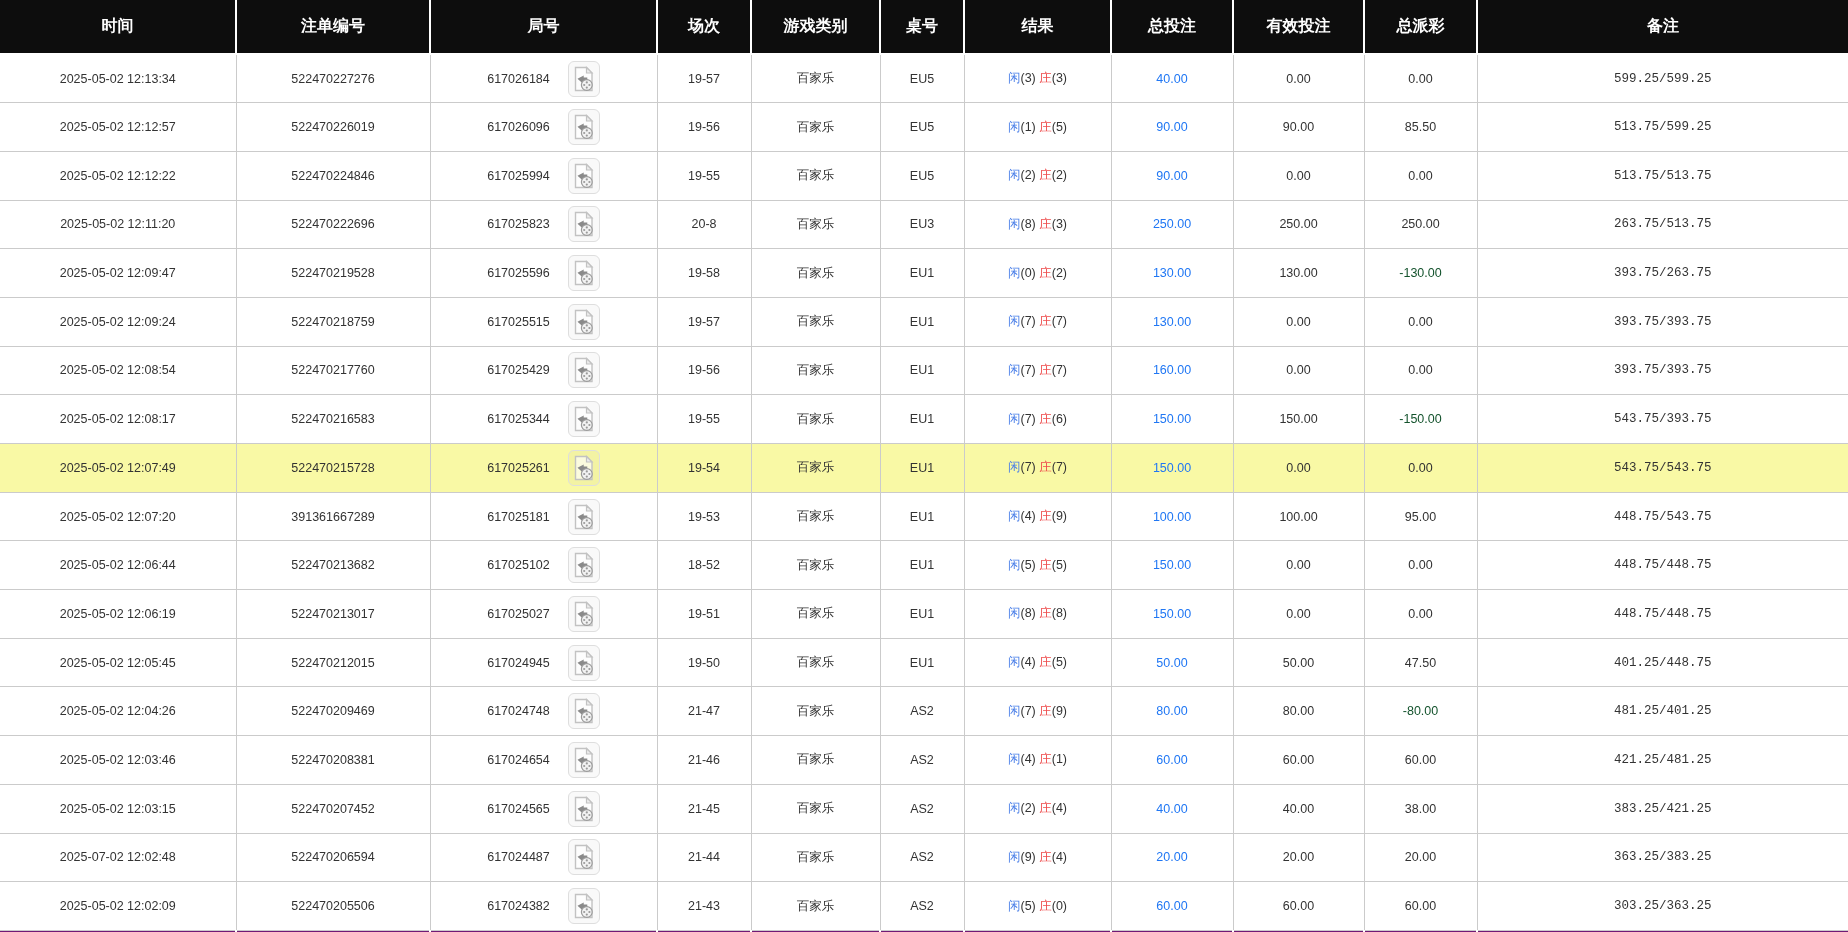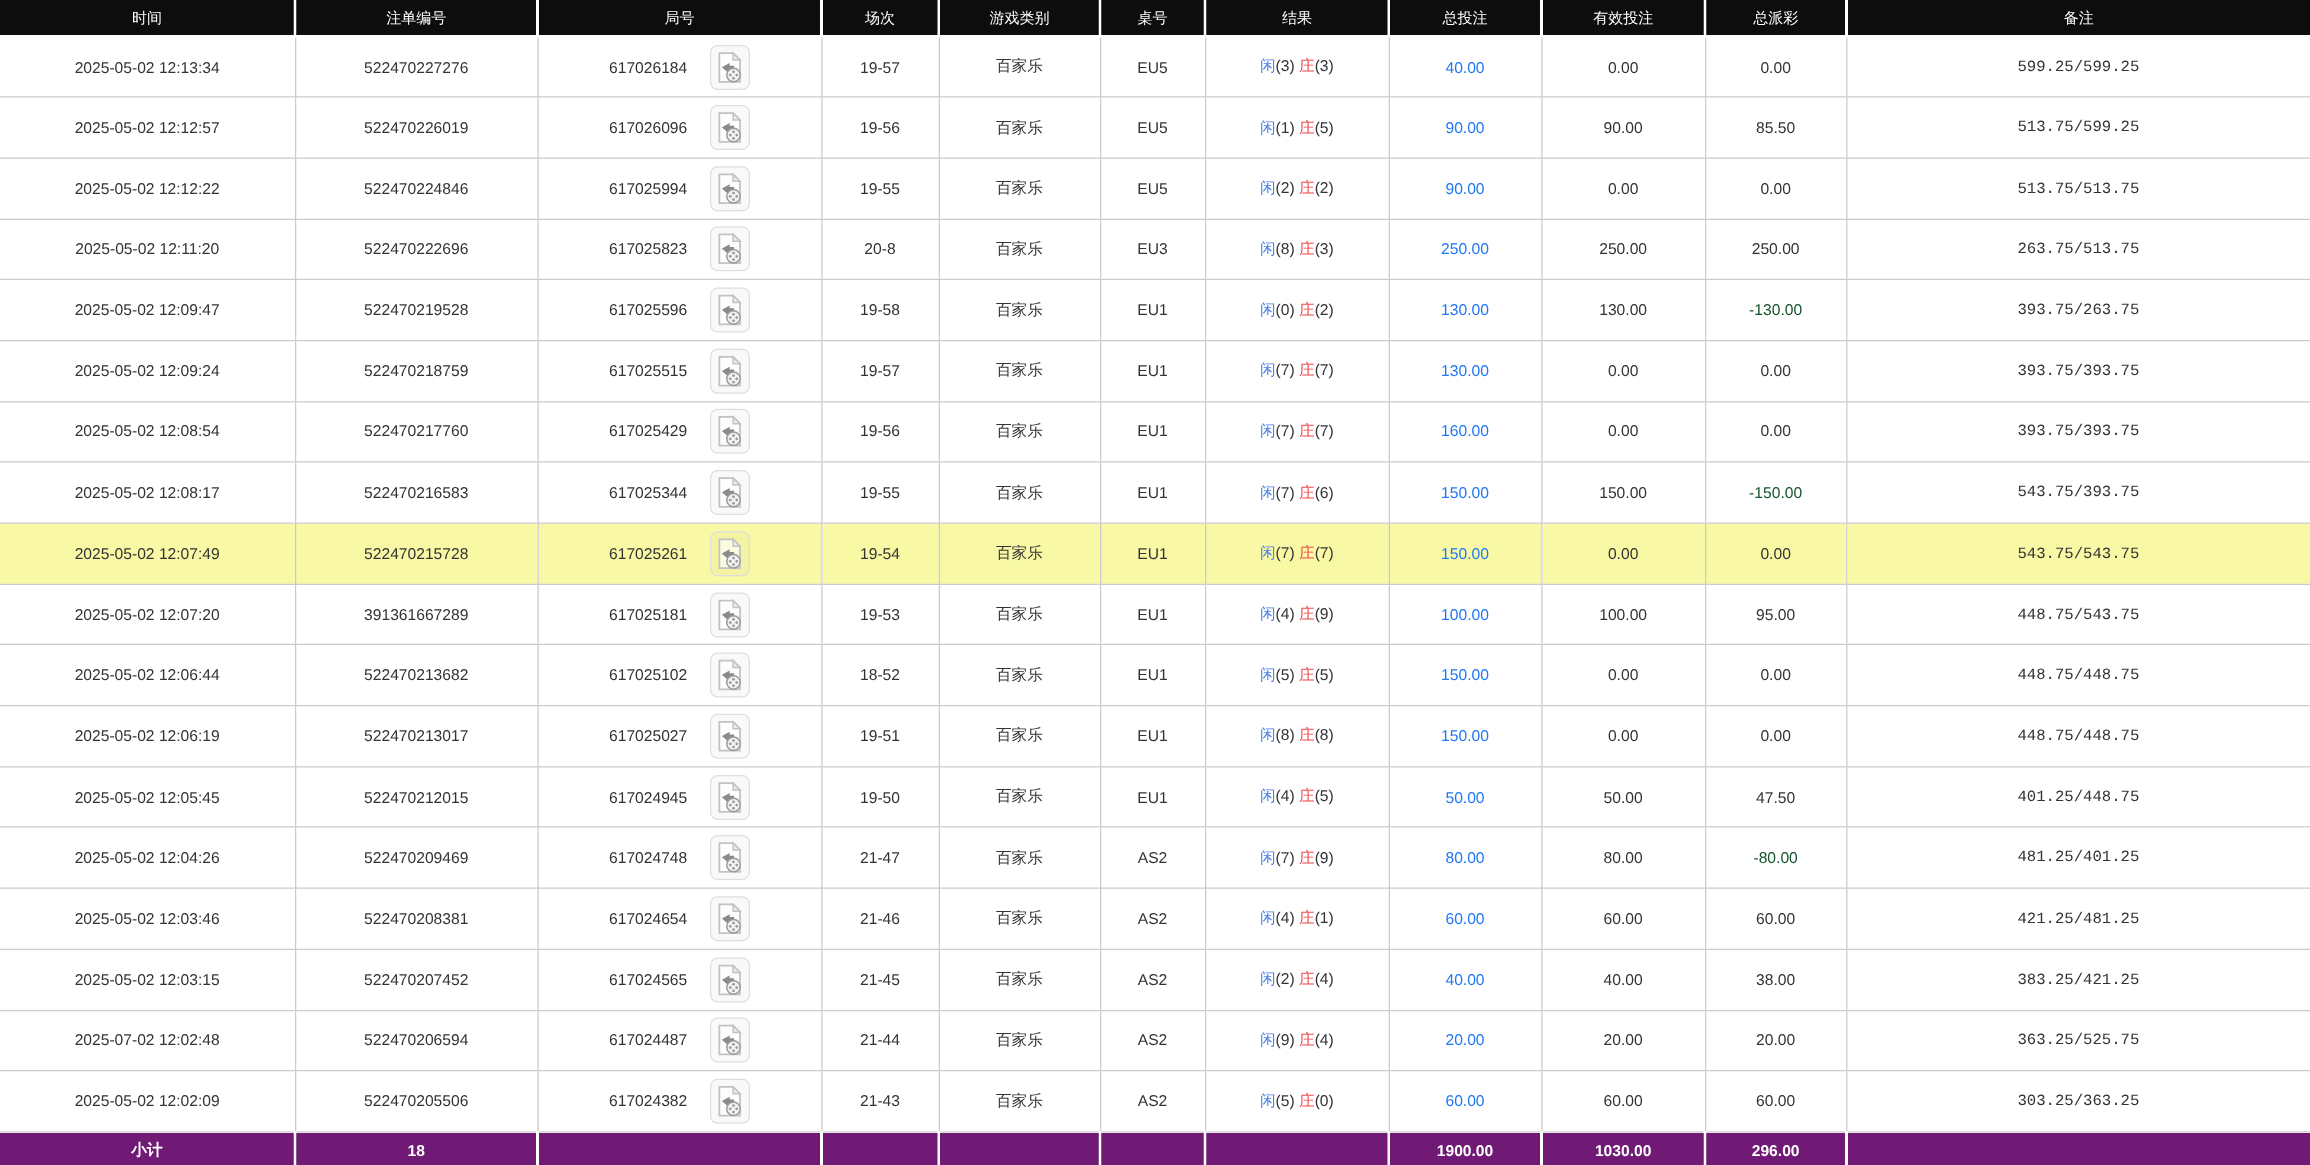--- a/index.html
+++ b/index.html
@@ -7,22 +7,22 @@
     width:1848px;height:932px;overflow:hidden;
     font-family:"Liberation Sans","DejaVu Sans",sans-serif;
     font-size:12.5px;color:#333;
   }
   table.records{
     border-collapse:collapse;table-layout:fixed;
     width:1848px;
   }
   
   thead th{
-    background:#0d0d0d;color:#ffffff;font-weight:normal;
-    height:20px;padding:4px;font-size:12px;text-align:center;
+    background:#0d0d0d;color:#ffffff;font-weight:bold;
+    height:20px;padding:16px;font-size:16px;text-align:center;
     border-left:2px solid #ffffff;border-bottom:2px solid #ffffff;
     overflow:hidden;white-space:nowrap;
   }
   thead th:first-child{border-left:none;}
   
   tbody tr{height:48.7px;background:#ffffff;padding-left:28px;}
   tbody tr.highlighted{background:#f9f9a5;}
   tbody td{
     border:1px solid #cbcbcb;border-left-width:1px;
     text-align:center;padding:0;overflow:hidden;white-space:nowrap;
@@ -656,21 +656,21 @@
     <td>AS2</td>
     <td>
       <span class="xian">闲</span><span class="res-num">(9)</span>
       <span class="zhuang">庄</span><span class="res-num">(4)</span>
     </td>
     <td>
       <a class="bet-link">20.00</a>
     </td>
     <td>20.00</td>
     <td>20.00</td>
-    <td>363.25/525.75</td>
+    <td>363.25/383.25</td>
   </tr>
       <tr>
     <td>2025-05-02 12:02:09</td>
     <td>522470205506</td>
     <td>
       <span class="round-wrap">
         <span>617024382</span>
         <button class="video-btn">
           <svg width="22" height="26" viewBox="0 0 22 26" aria-hidden="true">
             <path d="M2.5 1.5 h11 l5.5 5.5 v17.5 h-16.5 z" fill="rgba(255,255,255,0.65)" stroke="#c2c2c2" stroke-width="1.4"></path>

